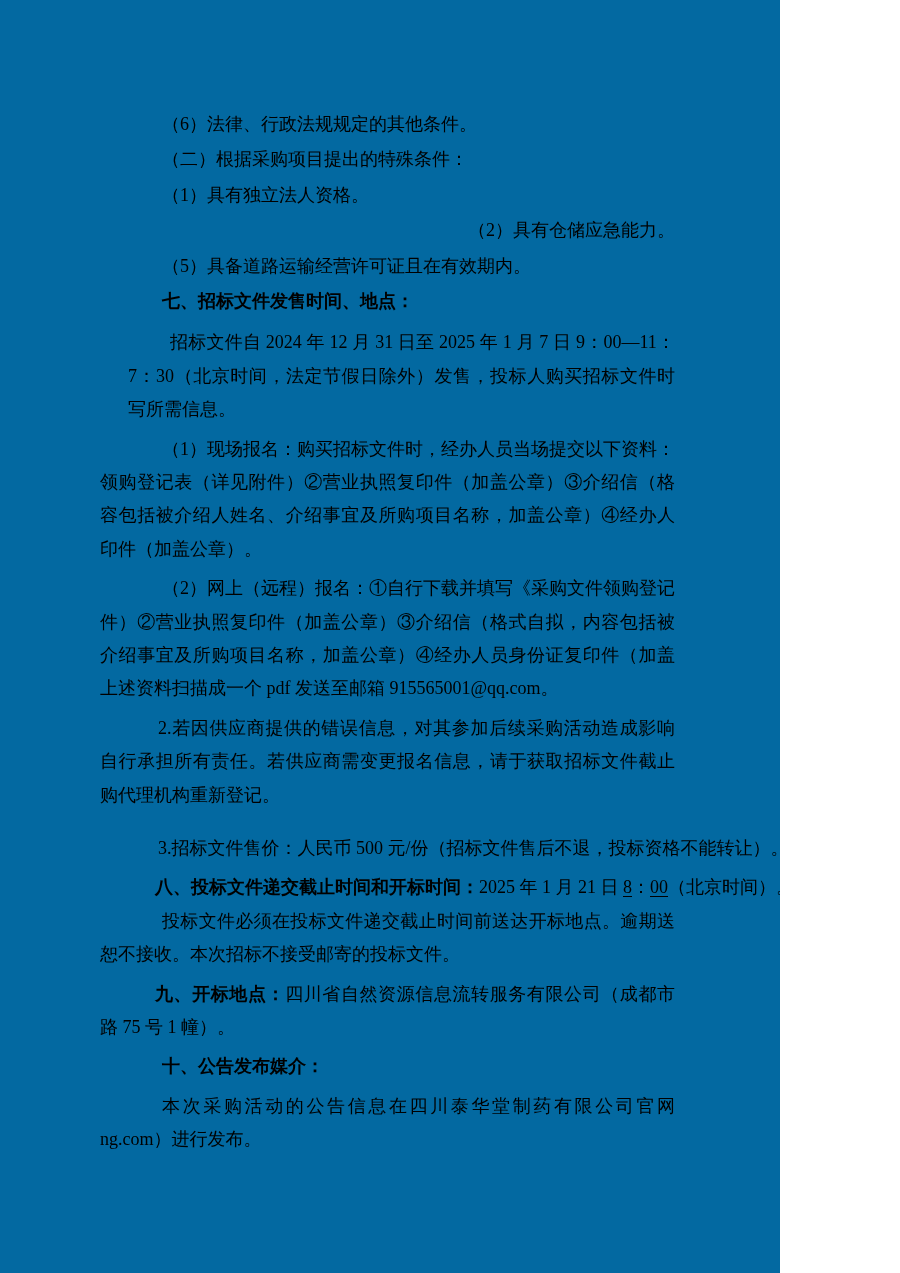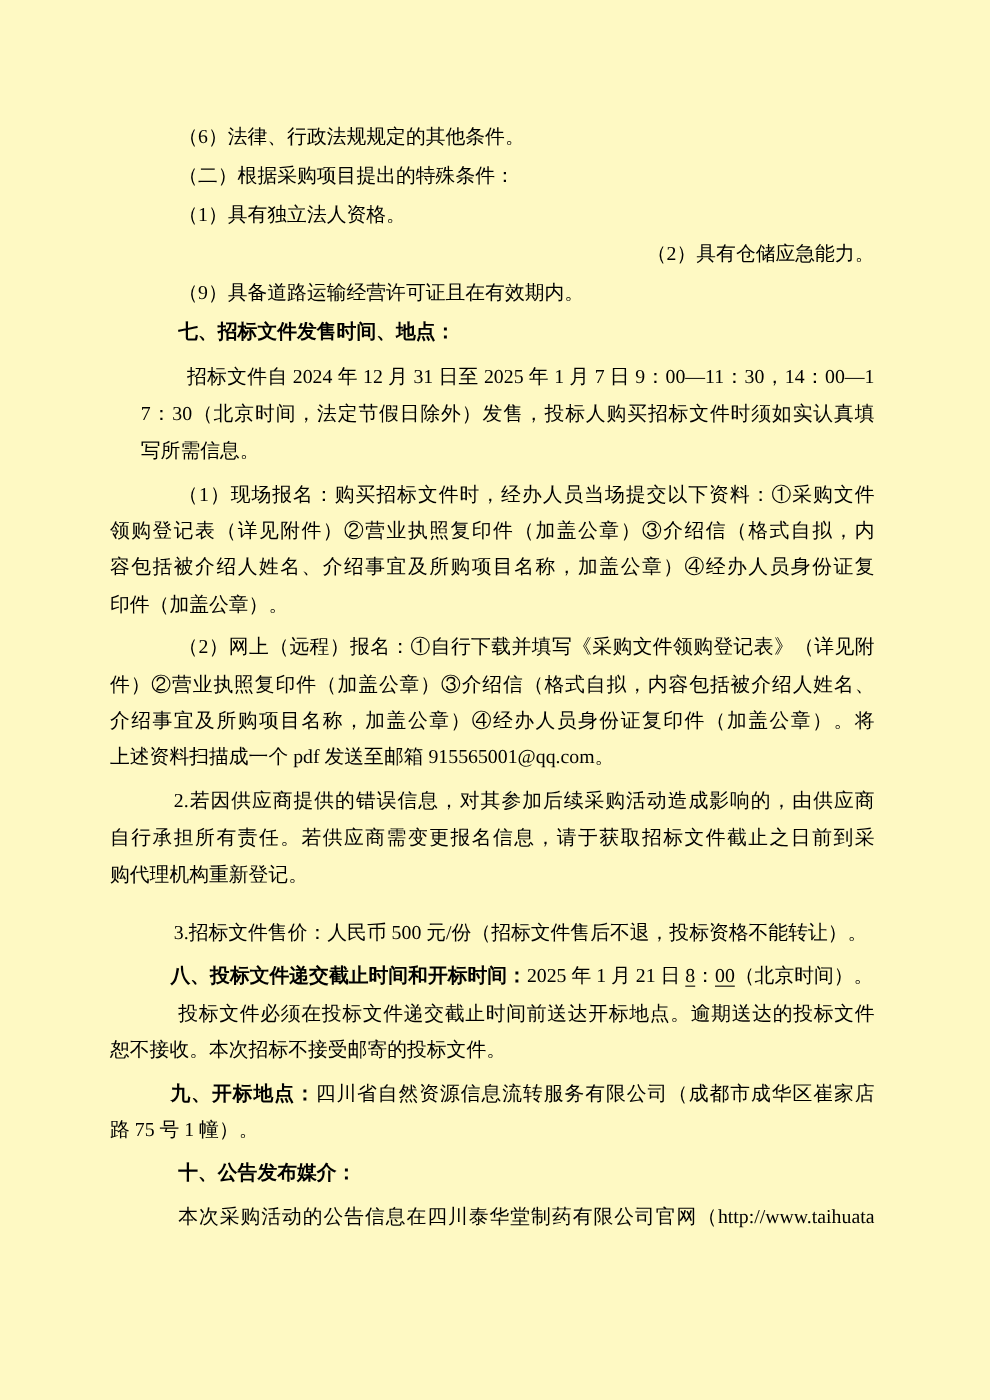--- a/index.html
+++ b/index.html
@@ -2,23 +2,23 @@
 <html><head>
 <meta charset="utf-8">
 <style>
   html, body {
     margin: 0;
     padding: 0;
     background: #ffffff;
   }
   .page {
     position: relative;
-    width: 900px;
+    width: 780px;
     height: 1273px;
-    background: #fef9c3;
+    background: #0369a1;
     box-sizing: border-box;
     padding: 108px 105px 0 100px;
     overflow: hidden;
     font-family: "Liberation Serif", "DejaVu Serif", serif;
     font-size: 18px;
     color: #000000;
   }
   .block {
     margin: 0;
   }
@@ -52,21 +52,21 @@
     <div class="block" style="margin-bottom: 2px;">
       <div class="line" style="text-indent: 62px;"><span>（二）根据采购项目提出的特殊条件：</span></div>
     </div>
     <div class="block" style="margin-bottom: 2px;">
       <div class="line" style="text-indent: 62px;"><span>（1）具有独立法人资格。</span></div>
     </div>
     <div class="block" style="margin-bottom: 2px;">
       <div class="line" style="text-indent: 62px; text-align: right;"><span>（2）具有仓储应急能力。</span></div>
     </div>
     <div class="block" style="margin-bottom: 2px;">
-      <div class="line" style="text-indent: 62px;"><span>（9）具备道路运输经营许可证且在有效期内。</span></div>
+      <div class="line" style="text-indent: 62px;"><span>（5）具备道路运输经营许可证且在有效期内。</span></div>
     </div>
     <div class="block" style="margin-bottom: 8px;">
       <div class="line" style="text-indent: 62px;"><span class="b">七、招标文件发售时间、地点：</span></div>
     </div>
     <div class="block" style="padding-left: 28px; margin-bottom: 6px;">
       <div class="line just" style="text-indent: 42px;"><span>招标文件自 2024 年 12 月 31 日至 2025 年 1 月 7 日 9：00—11：30，14：00—1</span></div>
       <div class="line just"><span>7：30（北京时间，法定节假日除外）发售，投标人购买招标文件时须如实认真填</span></div>
       <div class="line"><span>写所需信息。</span></div>
     </div>
     <div class="block" style="margin-bottom: 6px;">
@@ -98,14 +98,15 @@
     </div>
     <div class="block" style="margin-bottom: 6px;">
       <div class="line just" style="text-indent: 55px;"><span class="b">九、开标地点：</span><span>四川省自然资源信息流转服务有限公司（成都市成华区崔家店</span></div>
       <div class="line"><span>路 75 号 1 幢）。</span></div>
     </div>
     <div class="block" style="margin-bottom: 6px;">
       <div class="line" style="text-indent: 62px;"><span class="b">十、公告发布媒介：</span></div>
     </div>
     <div class="block" style="margin-bottom: 0px;">
       <div class="line just" style="text-indent: 62px;"><span>本次采购活动的公告信息在四川泰华堂制药有限公司官网（http://www.taihuata</span></div>
+      <div class="line"><span>ng.com）进行发布。</span></div>
     </div>
   </div>
 
 </body></html>

